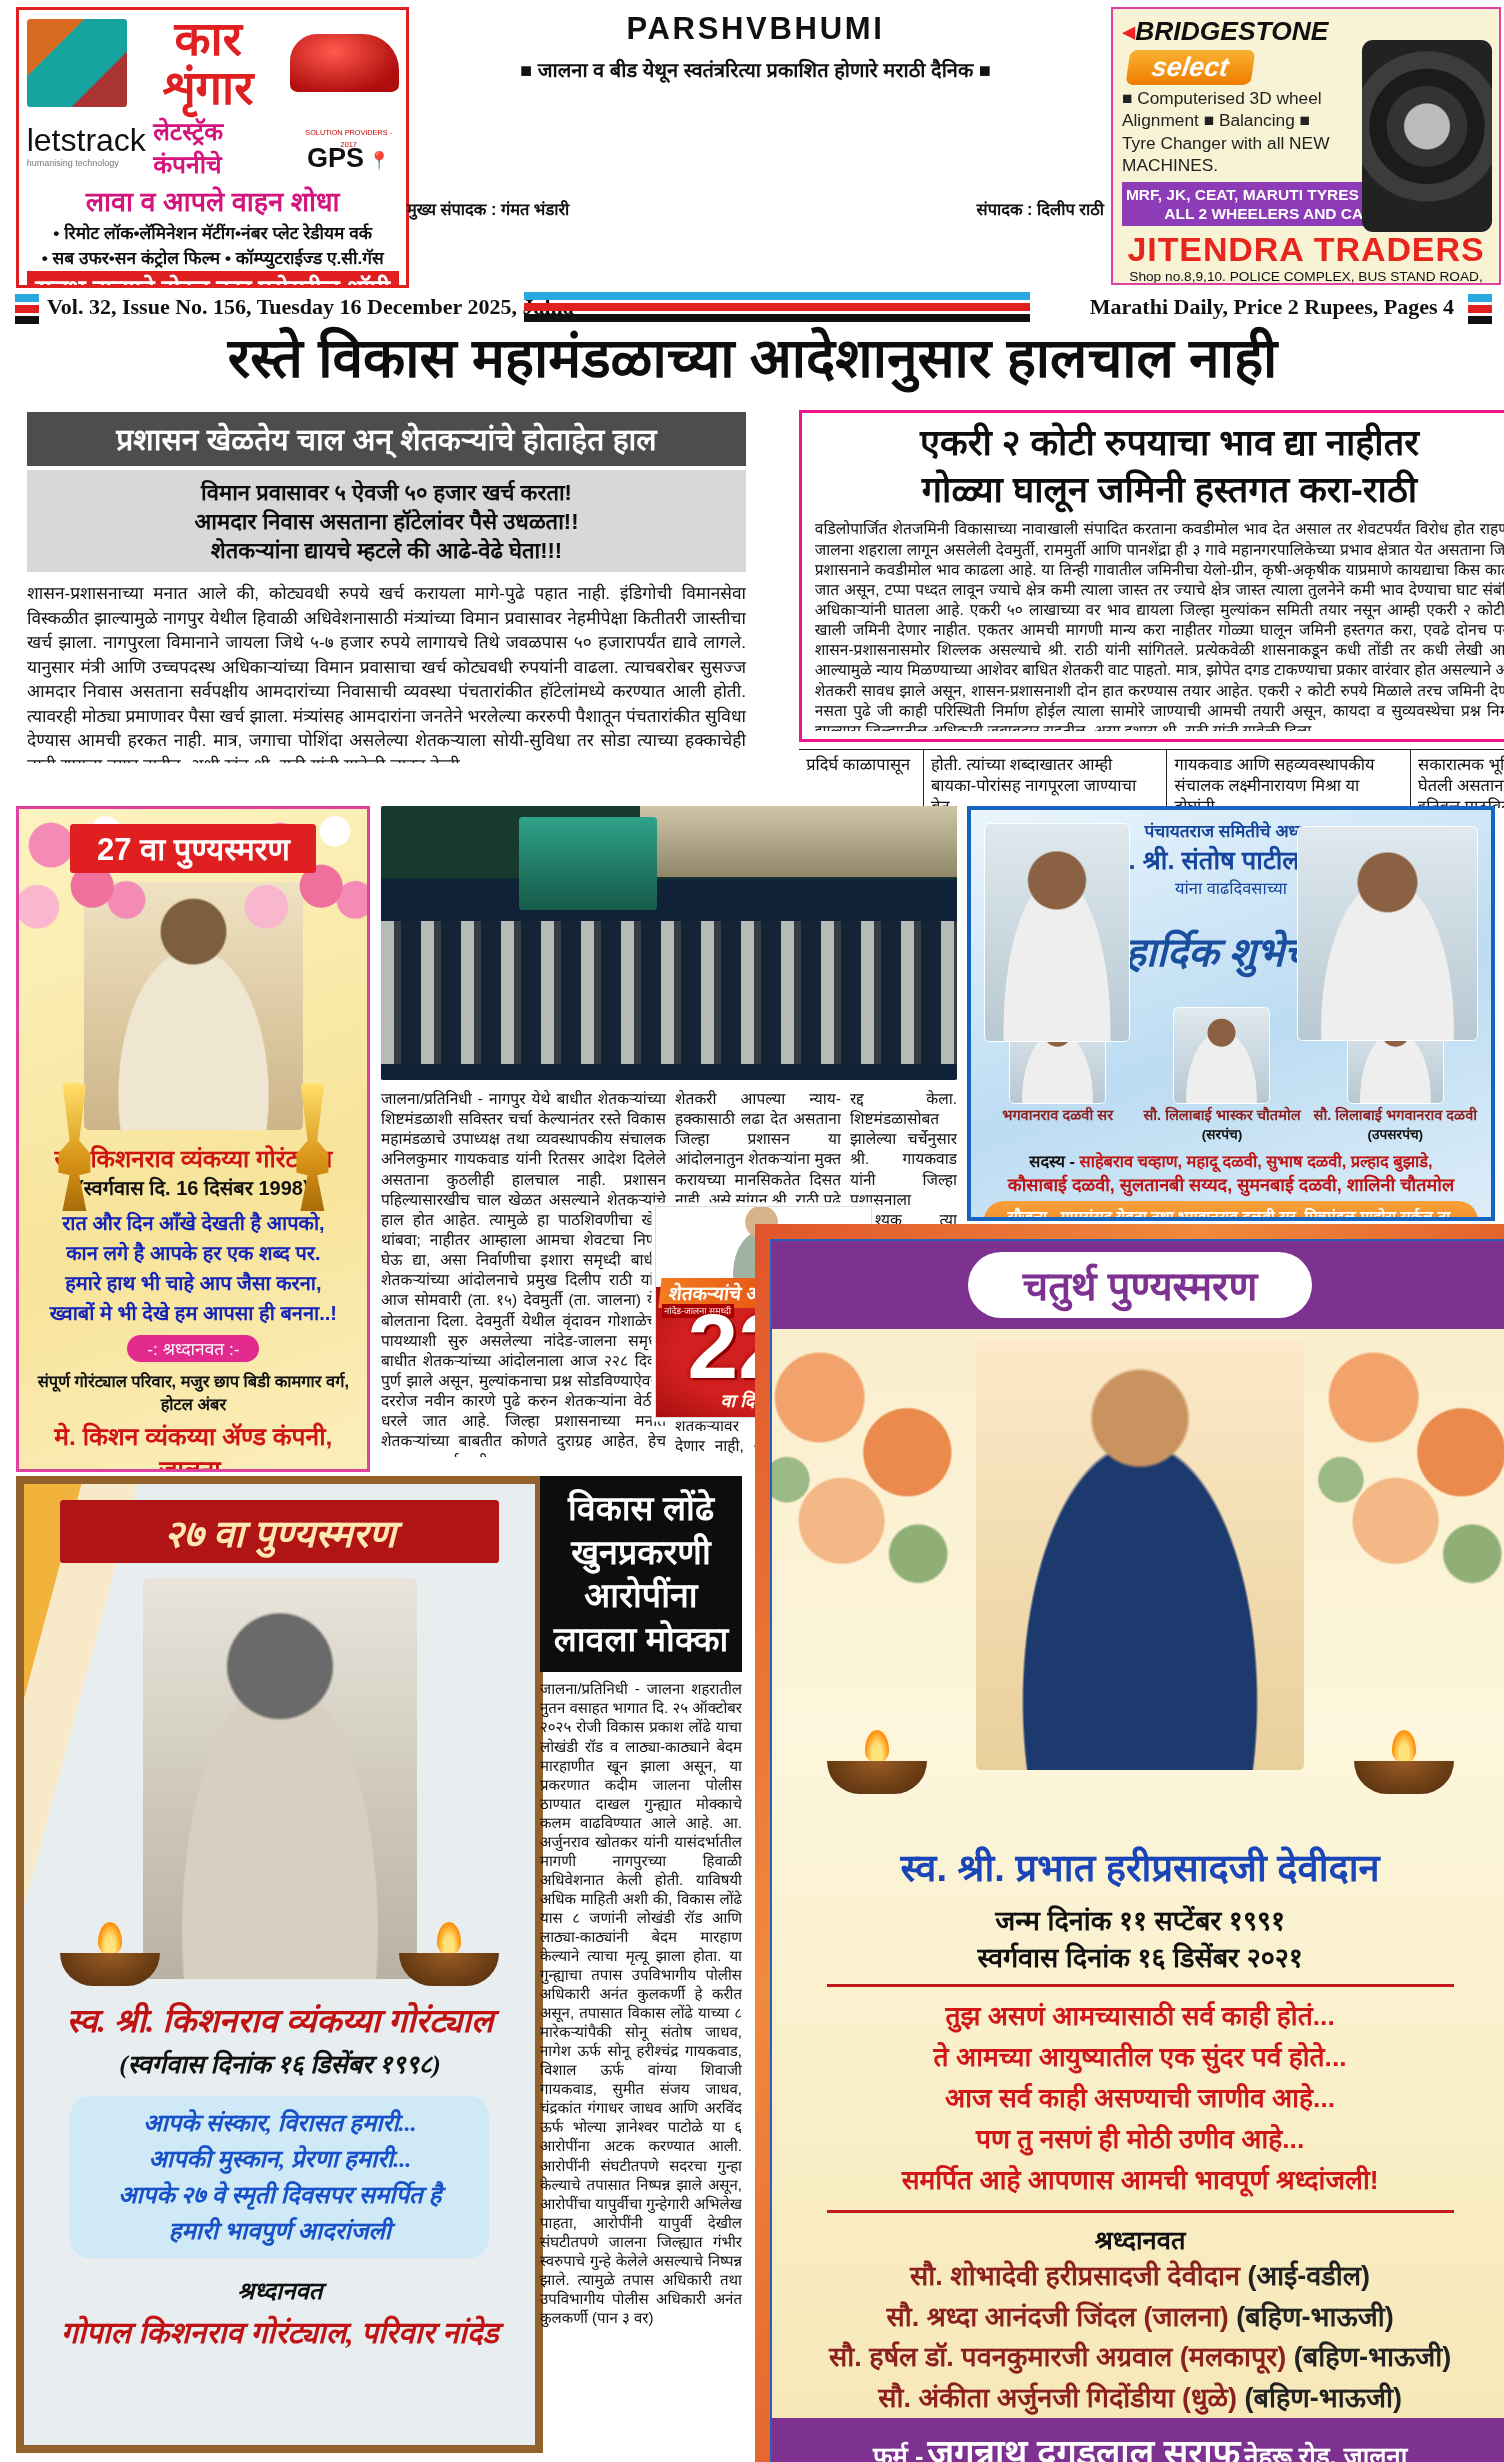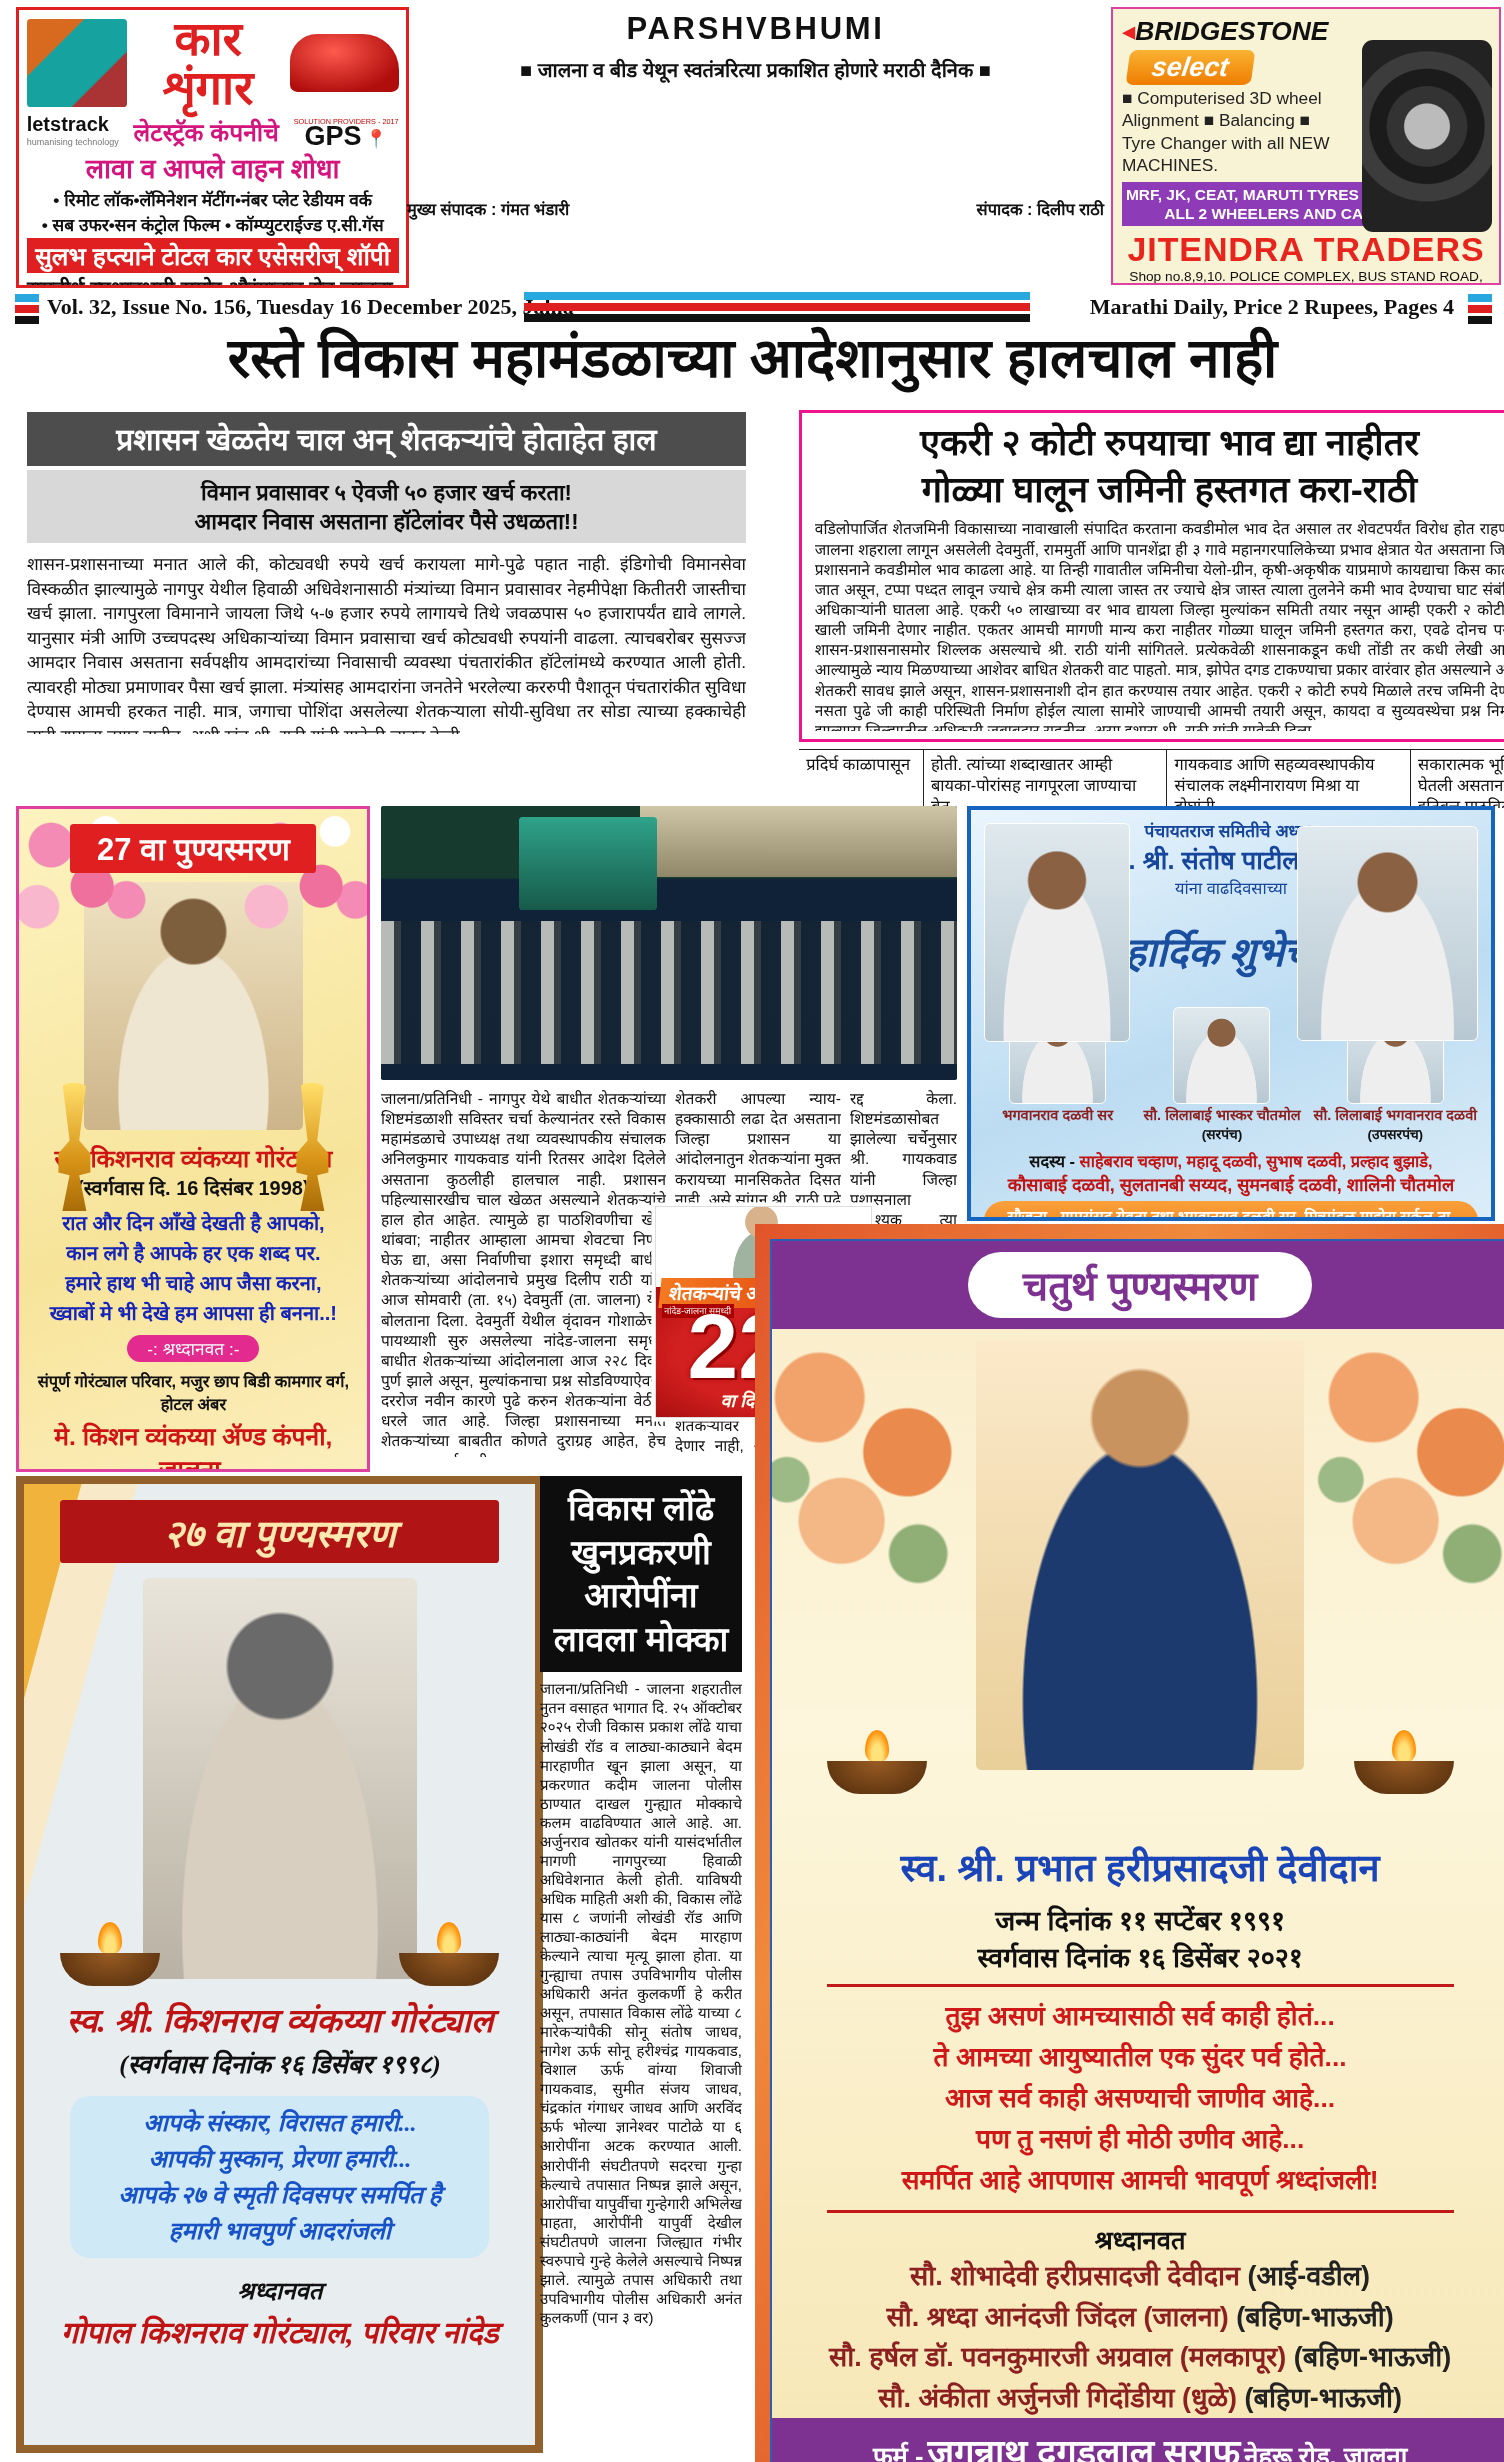--- a/index.html
+++ b/index.html
@@ -116,21 +116,21 @@
 <div class="page">
 
   <div class="abs adL" style="left:16.4px;top:7.3px;width:372px;height:268px">
     <div style="display:flex;align-items:center;gap:5.5px">
       <div class="truckimg"></div>
       <div class="adL-title" style="flex:1">कार शृंगार</div>
       <div class="carimg"></div>
     </div>
     <div style="display:flex;align-items:center;gap:7.3px;justify-content:space-between">
       <div style="line-height:.9">
-        <span style="font-weight:700;font-size:20px">letstrack</span><br>
+        <span style="font-weight:400;font-size:32px">letstrack</span><br>
         <span style="font-size:9px;color:#777">humanising technology</span>
       </div>
       <div class="magenta" style="font-size:24.6px">लेटस्ट्रॅक कंपनीचे</div>
       <div style="line-height:.8;text-align:center">
         <span style="font-size:7.3px;color:#c00">SOLUTION PROVIDERS - 2017</span><br>
         <span style="font-weight:800;font-size:27px">GPS</span>
         <span style="color:#e33;font-size:18px">📍</span>
       </div>
     </div>
     <div class="magenta ctr" style="font-size:27px">लावा व आपले वाहन शोधा</div>
@@ -178,20 +178,21 @@
       <div class="bar" style="background:#111"></div>
   </div>
 
   <div class="abs headline" style="left:0;top:330px;width:1505px">रस्ते विकास महामंडळाच्या आदेशानुसार हालचाल नाही</div>
 
   <div class="abs" style="left:27px;top:412px;width:719px">
     <div class="kicker">प्रशासन खेळतेय चाल अन् शेतकऱ्यांचे होताहेत हाल</div>
     <div class="deckbox">
       <div class="deck">विमान प्रवासावर ५ ऐवजी ५० हजार खर्च करता!</div>
       <div class="deck">आमदार निवास असताना हॉटेलांवर पैसे उधळता!!</div>
+      <div class="deck">शेतकऱ्यांना द्यायचे म्हटले की आढे-वेढे घेता!!!</div>
     </div>
     <div class="bodytxt jst" style="margin-top:9px;height:182px;overflow:hidden">शासन-प्रशासनाच्या मनात आले की, कोट्यवधी रुपये खर्च करायला मागे-पुढे पहात नाही. इंडिगोची विमानसेवा विस्कळीत झाल्यामुळे नागपुर येथील हिवाळी अधिवेशनासाठी मंत्र्यांच्या विमान प्रवासावर नेहमीपेक्षा कितीतरी जास्तीचा खर्च झाला. नागपुरला विमानाने जायला जिथे ५-७ हजार रुपये लागायचे तिथे जवळपास ५० हजारापर्यंत द्यावे लागले. यानुसार मंत्री आणि उच्चपदस्थ अधिकाऱ्यांच्या विमान प्रवासाचा खर्च कोट्यवधी रुपयांनी वाढला. त्याचबरोबर सुसज्ज आमदार निवास असताना सर्वपक्षीय आमदारांच्या निवासाची व्यवस्था पंचतारांकीत हॉटेलांमध्ये करण्यात आली होती. त्यावरही मोठ्या प्रमाणावर पैसा खर्च झाला. मंत्र्यांसह आमदारांना जनतेने भरलेल्या कररुपी पैशातून पंचतारांकीत सुविधा देण्यास आमची हरकत नाही. मात्र, जगाचा पोशिंदा असलेल्या शेतकऱ्याला सोयी-सुविधा तर सोडा त्याच्या हक्काचेही तुम्ही द्यायला तयार नाहीत, अशी खंत श्री. राठी यांनी यावेळी व्यक्त केली.</div>
   </div>
 
   <div class="abs" style="left:799px;top:410px;width:741px">
     <div class="pinkbox">
       <div class="rhead">एकरी २ कोटी रुपयाचा भाव द्या नाहीतर</div>
       <div class="rhead">गोळ्या घालून जमिनी हस्तगत करा-राठी</div>
       <div class="jst" style="font-size:15.5px;line-height:1.3;margin-top:5.5px;height:212px;overflow:hidden">वडिलोपार्जित शेतजमिनी विकासाच्या नावाखाली संपादित करताना कवडीमोल भाव देत असाल तर शेवटपर्यंत विरोध होत राहणार. जालना शहराला लागून असलेली देवमुर्ती, राममुर्ती आणि पानशेंद्रा ही ३ गावे महानगरपालिकेच्या प्रभाव क्षेत्रात येत असताना जिल्हा प्रशासनाने कवडीमोल भाव काढला आहे. या तिन्ही गावातील जमिनीचा येलो-ग्रीन, कृषी-अकृषीक याप्रमाणे कायद्याचा किस काढला जात असून, टप्पा पध्दत लावून ज्याचे क्षेत्र कमी त्याला जास्त तर ज्याचे क्षेत्र जास्त त्याला तुलनेने कमी भाव देण्याचा घाट संबंधित अधिकाऱ्यांनी घातला आहे. एकरी ५० लाखाच्या वर भाव द्यायला जिल्हा मुल्यांकन समिती तयार नसून आम्ही एकरी २ कोटीच्या खाली जमिनी देणार नाहीत. एकतर आमची मागणी मान्य करा नाहीतर गोळ्या घालून जमिनी हस्तगत करा, एवढे दोनच पर्याय शासन-प्रशासनासमोर शिल्लक असल्याचे श्री. राठी यांनी सांगितले. प्रत्येकवेळी शासनाकडून कधी तोंडी तर कधी लेखी आदेश आल्यामुळे न्याय मिळण्याच्या आशेवर बाधित शेतकरी वाट पाहतो. मात्र, झोपेत दगड टाकण्याचा प्रकार वारंवार होत असल्याने आता शेतकरी सावध झाले असून, शासन-प्रशासनाशी दोन हात करण्यास तयार आहेत. एकरी २ कोटी रुपये मिळाले तरच जमिनी देणार; नसता पुढे जी काही परिस्थिती निर्माण होईल त्याला सामोरे जाण्याची आमची तयारी असून, कायदा व सुव्यवस्थेचा प्रश्न निर्माण झाल्यास जिल्ह्यातील अधिकारी जबाबदार राहतील, असा इशारा श्री. राठी यांनी यावेळी दिला.</div>
     </div>

